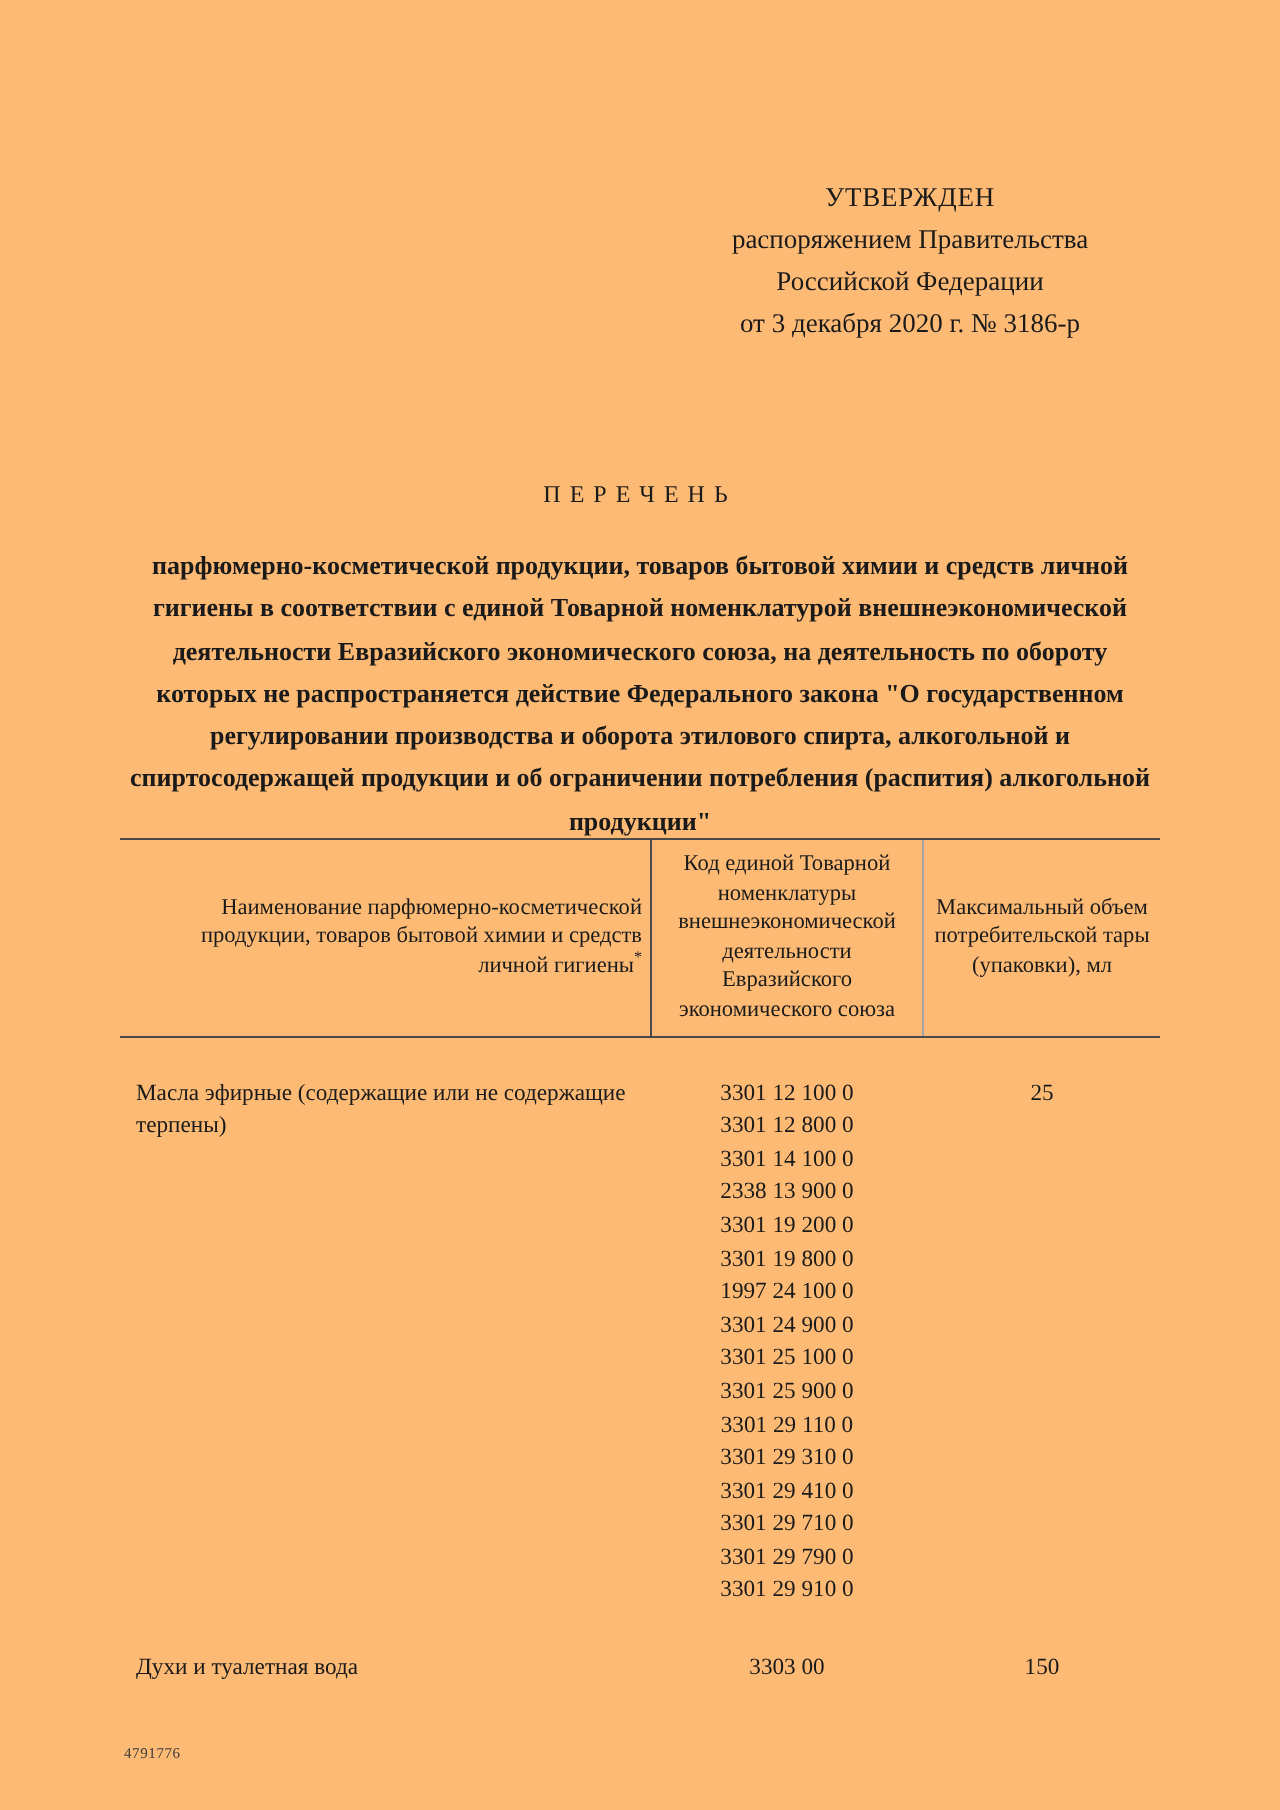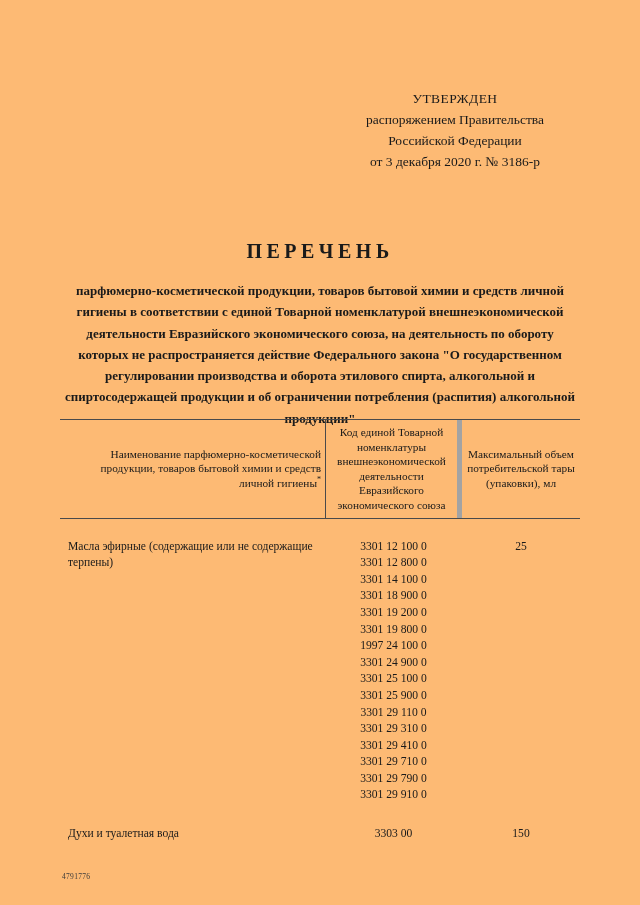--- a/index.html
+++ b/index.html
@@ -34,22 +34,22 @@
 
   
   .title-block {
     position: absolute;
     left: 60px;
     top: 240px;
     width: 520px;
     text-align: center;
   }
   .doc-kind {
-    font-size: 20px;
-    font-weight: bold;
+    font-size: 12px;
+    font-weight: normal;
     letter-spacing: 4.5px;
     margin-bottom: 17px;
   }
   .doc-subject {
     font-size: 13px;
     font-weight: bold;
     line-height: 21.3px;
   }
 
   
@@ -75,21 +75,21 @@
     display: flex;
     align-items: center;
     justify-content: center;
     padding: 5px 4px;
     box-sizing: border-box;
   }
   .th-name   { width: 265px; text-align: right; }
   .th-code   {
     width: 137px;
     border-left: 1px solid #4a4a4a;
-    border-right: 5px solid #a3a3a3;
+    border-right: 1px solid #a3a3a3;
   }
   .th-volume { width: 118px; }
 
   .footnote-mark {
     font-size: 8px;
     vertical-align: super;
     line-height: 0;
   }
 
   
@@ -173,21 +173,21 @@
 
     <div class="tbody">
 
       <div class="row row-essential-oils">
         <div class="cell cell-name">Масла эфирные (содержащие или не содержащие терпены)</div>
         <div class="cell cell-code">
           <ul class="code-list">
             <li>3301 12 100 0</li>
             <li>3301 12 800 0</li>
             <li>3301 14 100 0</li>
-            <li>3301 18 900 0</li>
+            <li>2338 13 900 0</li>
             <li>3301 19 200 0</li>
             <li>3301 19 800 0</li>
             <li>1997 24 100 0</li>
             <li>3301 24 900 0</li>
             <li>3301 25 100 0</li>
             <li>3301 25 900 0</li>
             <li>3301 29 110 0</li>
             <li>3301 29 310 0</li>
             <li>3301 29 410 0</li>
             <li>3301 29 710 0</li>

